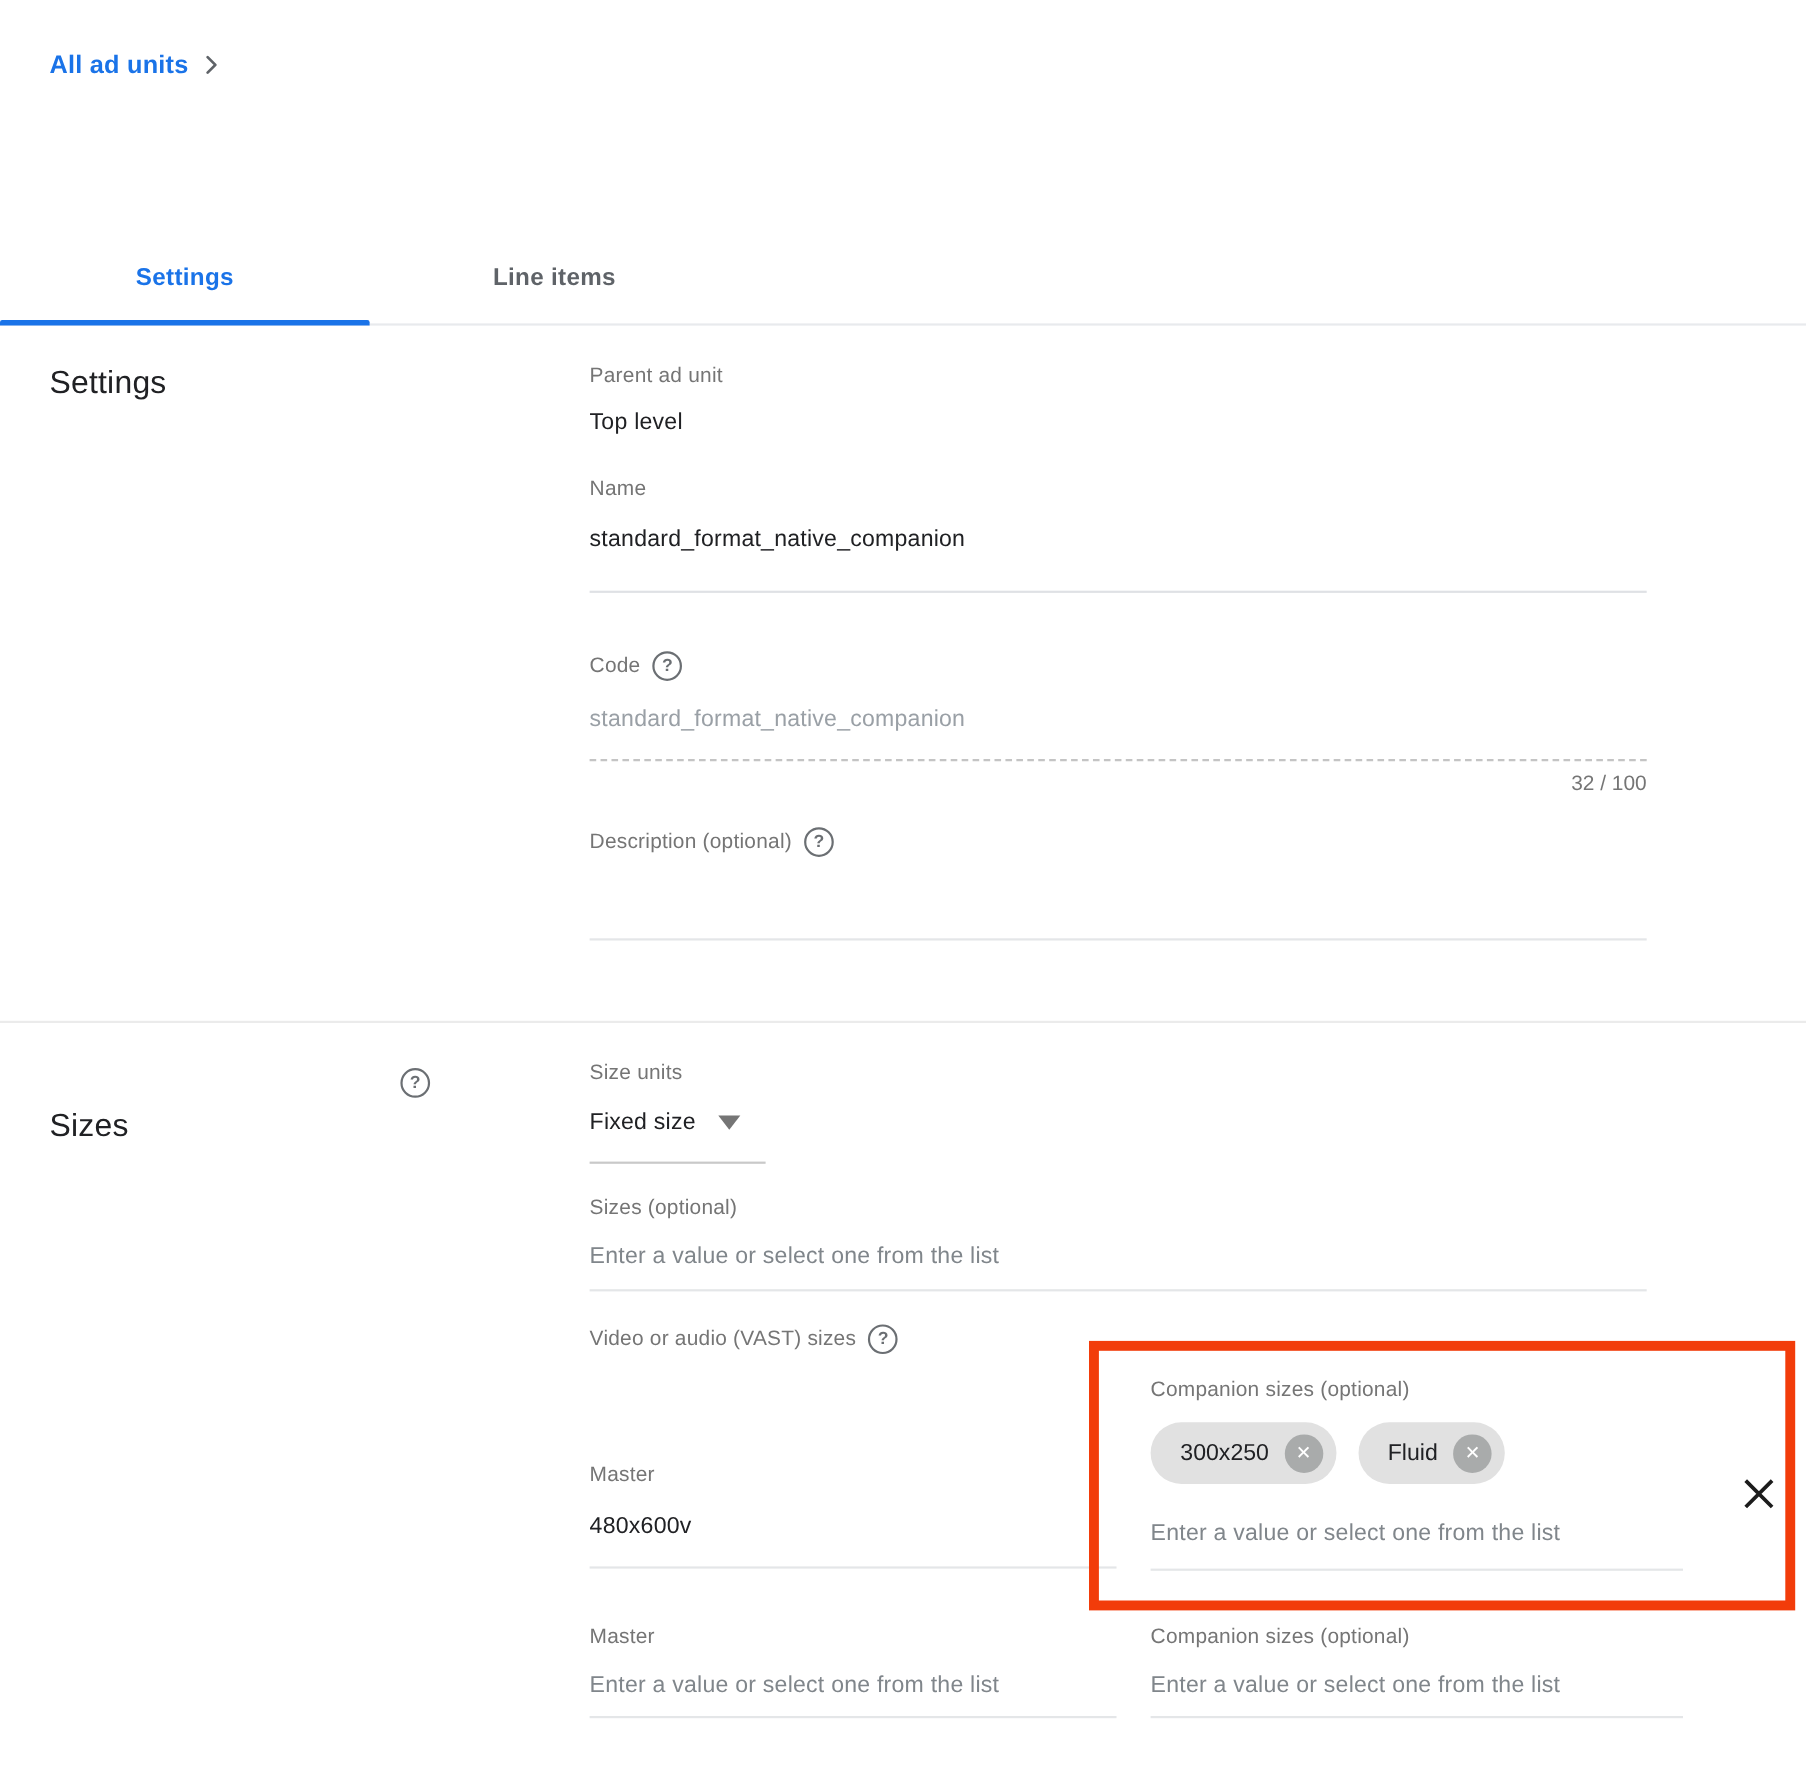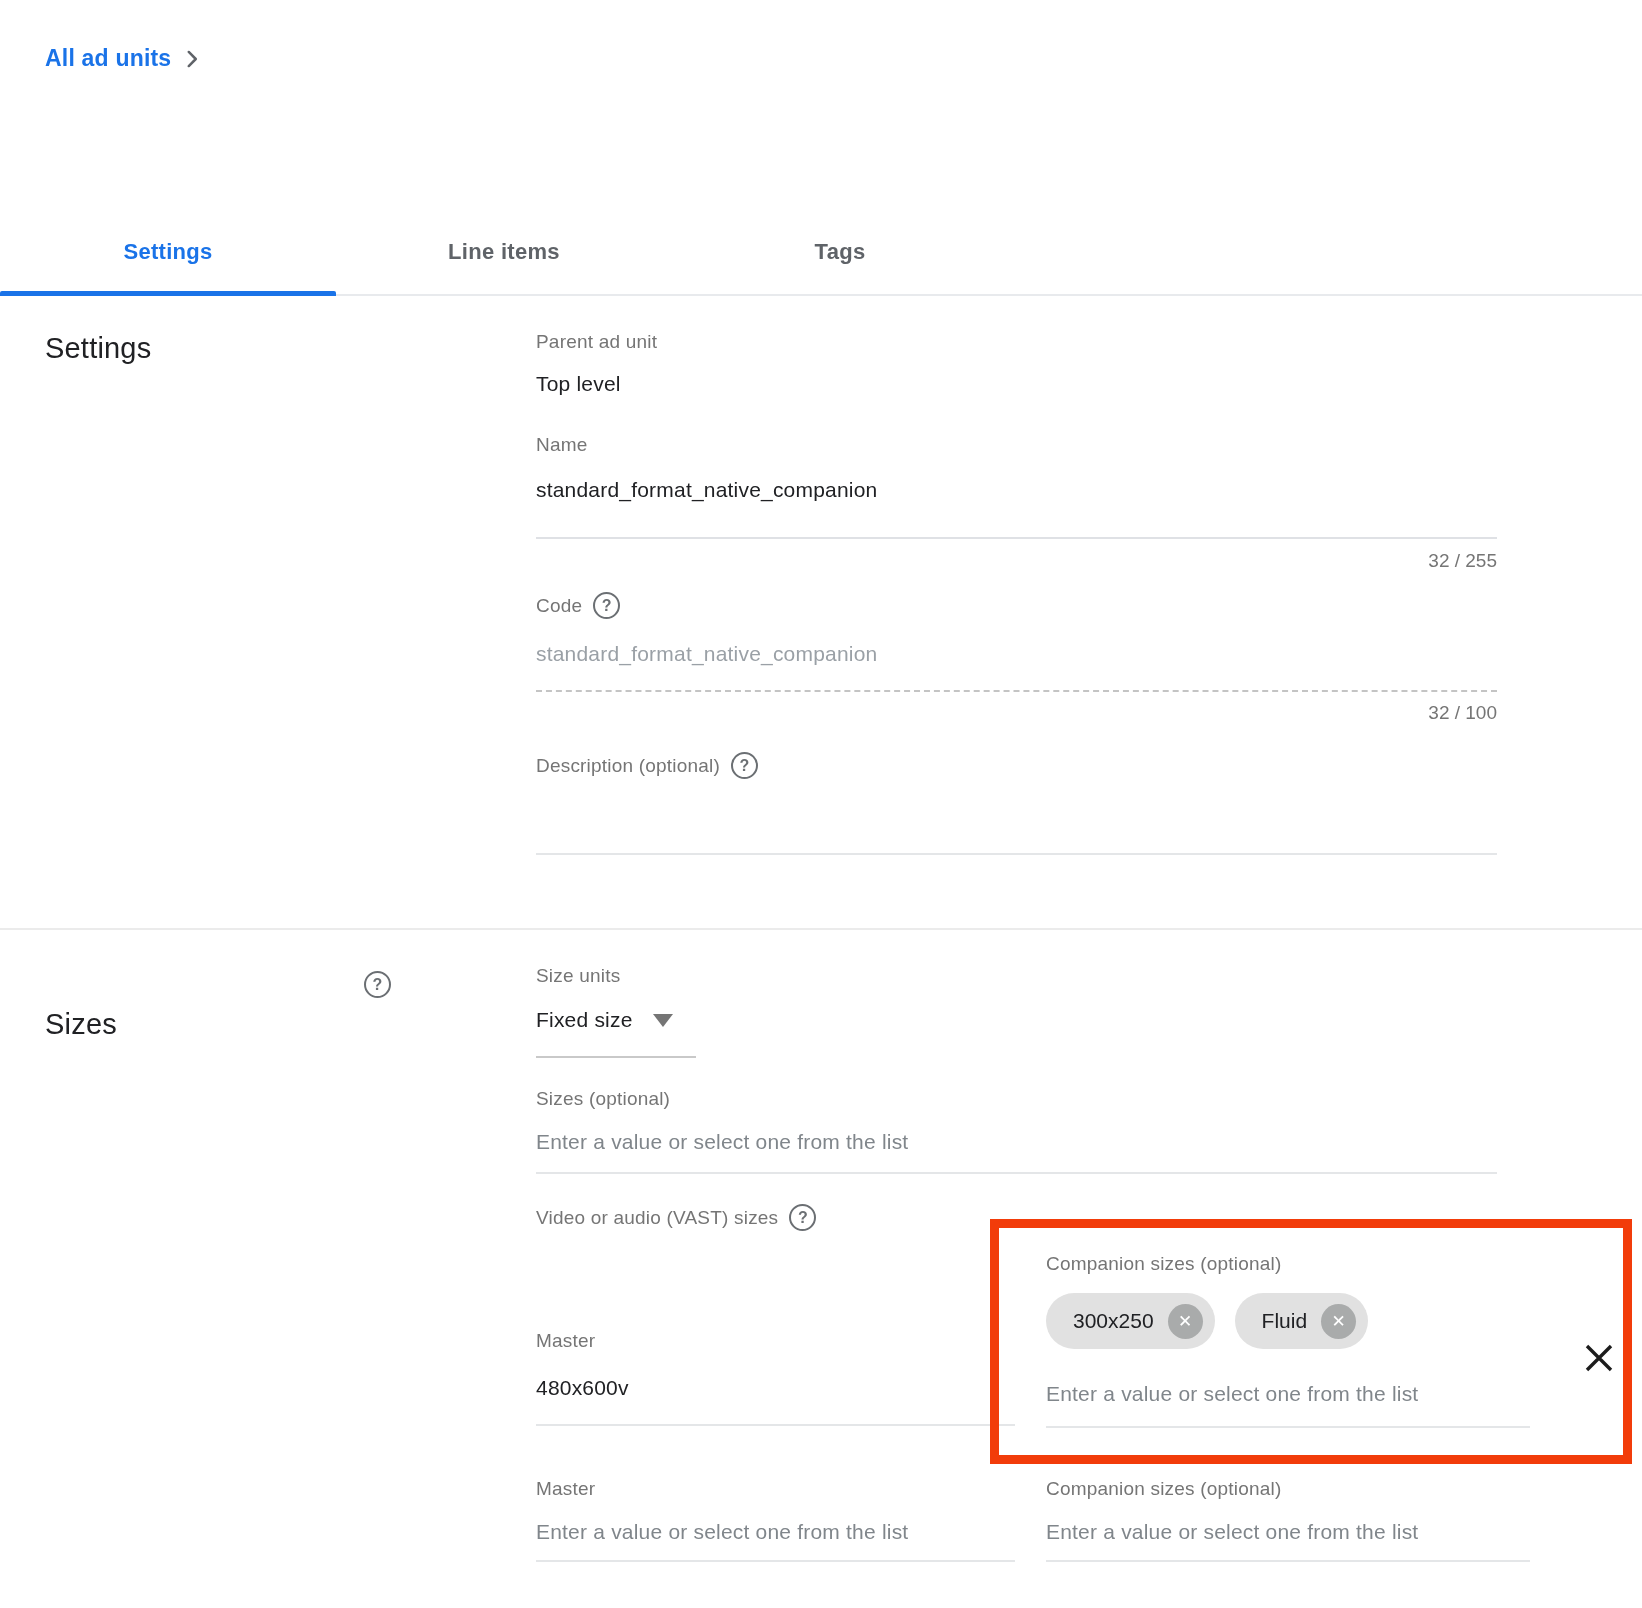--- a/index.html
+++ b/index.html
@@ -89,32 +89,30 @@
       <svg width="26" height="26" viewBox="0 0 24 24">
           <path d="M9 5.5l6.5 6.5L9 18.5" fill="none" stroke="#5f6368" stroke-width="2.3" stroke-linecap="round" stroke-linejoin="round"></path>
         </svg>
     </span>
   </div>
 
 
   <div class="abs tabbar-border"></div>
   <div class="abs tab active" style="left:0;">Settings</div>
   <div class="abs tab" style="left:336px;">Line items</div>
-  <div class="abs tab" style="left:672px;">Tags</div>
   <div class="abs tab-underline"></div>
 
   <div class="abs section-heading" style="top:332px;">Settings</div>
 
   <div class="abs flabel" style="left:536px; top:331px;">Parent ad unit</div>
   <div class="abs fvalue" style="left:536px; top:372px;">Top level</div>
 
   <div class="abs flabel" style="left:536px; top:434px;">Name</div>
   <div class="abs fvalue" style="left:536px; top:478px;">standard_format_native_companion</div>
   <div class="abs underline" style="left:536px; top:537px; width:961px;"></div>
-  <div class="abs counter" style="left:536px; top:550px;">32 / 255</div>
 
   <div class="abs label-with-help" style="left:536px; top:592px;">
     <span class="flabel">Code</span>
     <span class="help-icon">?</span>
   </div>
   <div class="abs fdisabled" style="left:536px; top:642px;">standard_format_native_companion</div>
   <div class="abs dashedline" style="left:536px; top:690px; width:961px;"></div>
   <div class="abs counter" style="left:536px; top:702px;">32 / 100</div>
 
   <div class="abs label-with-help" style="left:536px; top:752px;">

